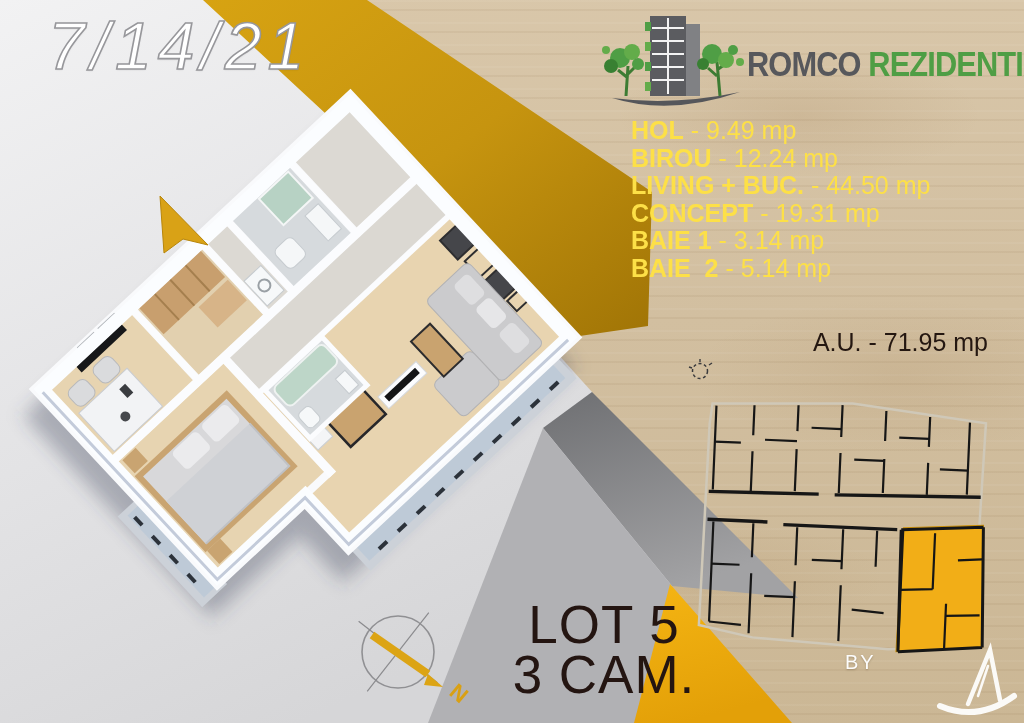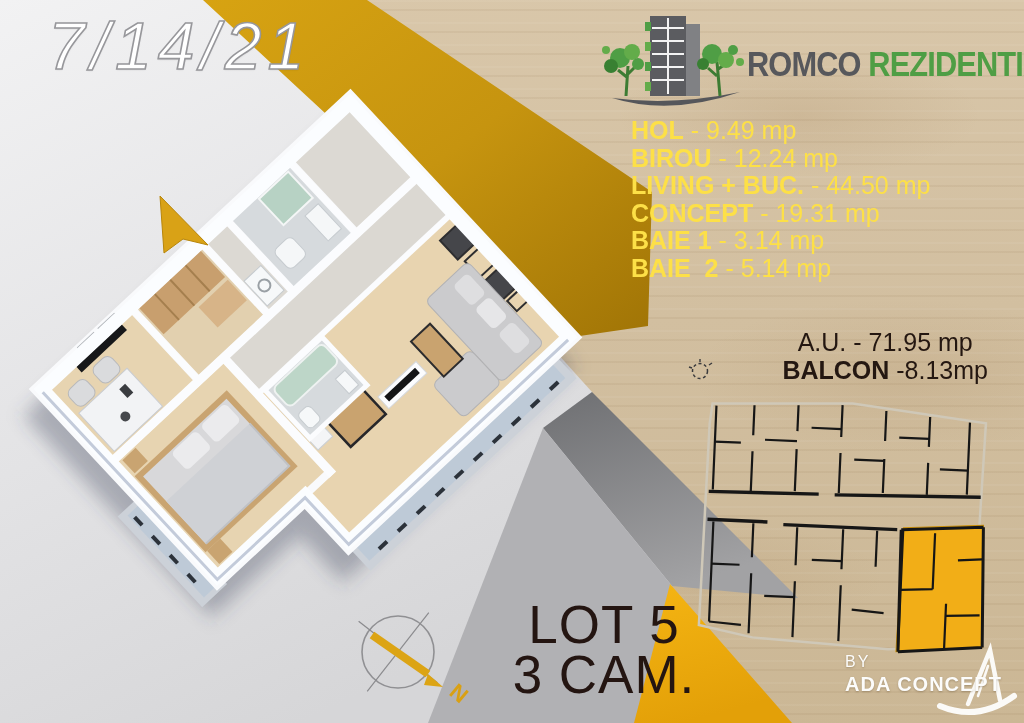--- a/index.html
+++ b/index.html
@@ -33,32 +33,32 @@
     left:747px;top:44px;font-size:35px;font-weight:bold;letter-spacing:-1px;
     transform:scaleX(.88);transform-origin:left center;white-space:nowrap;
   }
   .brand-primary{color:#57585c;}
   .brand-secondary{color:#4f9e45;}
   .room-list{
     left:603px;top:117px;color:#fde047;font-size:25px;line-height:27.5px;white-space:nowrap;margin-left:28px;
   }
   .room-line .room-label{font-weight:bold;white-space:pre;}
   .summary-block{
-    right:36px;top:329px;text-align:center;color:#241711;font-size:25px;line-height:27.5px;white-space:nowrap;
+    right:36px;top:329px;text-align:right;color:#241711;font-size:25px;line-height:27.5px;white-space:nowrap;
   }
   .summary-block .b{font-weight:bold;}
   .lot-block{
     left:494px;top:600px;width:220px;text-align:center;
     color:#241511;font-size:53px;line-height:50px;letter-spacing:1px;white-space:nowrap;
   }
   .credit-block{
     left:845px;top:651px;color:#fcfcfb;line-height:22px;white-space:nowrap;
     text-shadow:0 1px 2px rgba(90,70,40,.35);
   }
-  .credit-by{font-size:16px;letter-spacing:2px;}
+  .credit-by{font-size:20px;letter-spacing:2px;}
   .credit-name{font-size:20px;font-weight:bold;letter-spacing:1px;}
 </style>
 </head>
 <body>
 
 <div id="canvas">
 
   <div class="bg-wood"></div>
 
   <svg width="1024" height="723" viewBox="0 0 1024 723">
@@ -319,29 +319,24 @@
       <span class="room-label">BAIE  2</span>
       <span class="room-value">- 5.14 mp</span>
     </div>
   </div>
 
   <div class="abs summary-block">
     <div>
       <span>A.U.</span>
       <span>- 71.95 mp</span>
     </div>
-    <div>
-      <span class="b">BALCON</span>
-      <span>-8.13mp</span>
-    </div>
   </div>
 
   <div class="abs lot-block">
     <div>LOT 5</div>
     <div>3 CAM.</div>
   </div>
 
   <div class="abs credit-block">
     <div class="credit-by">BY</div>
-    <div class="credit-name">ADA CONCEPT</div>
   </div>
 
 </div>
 
 </body></html>

